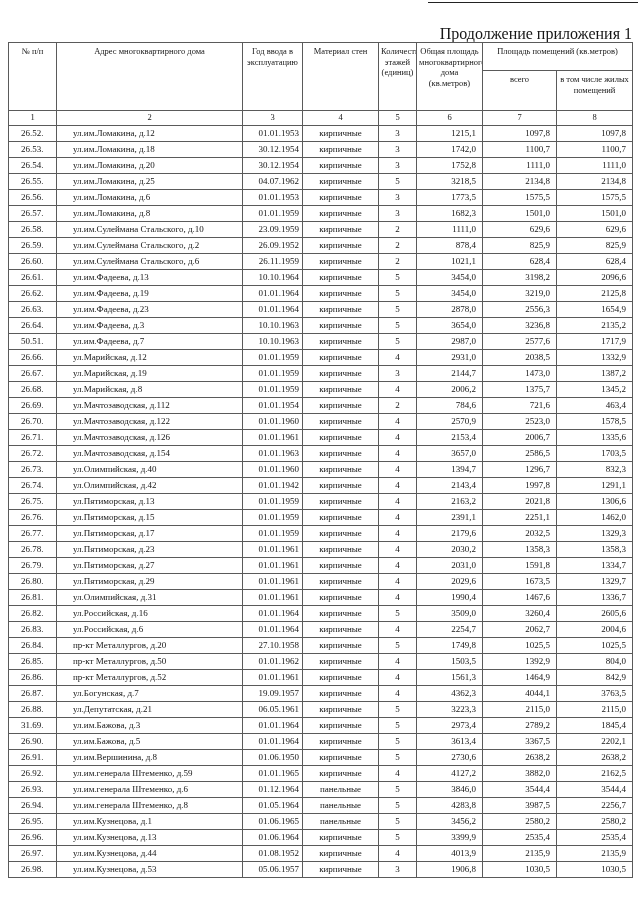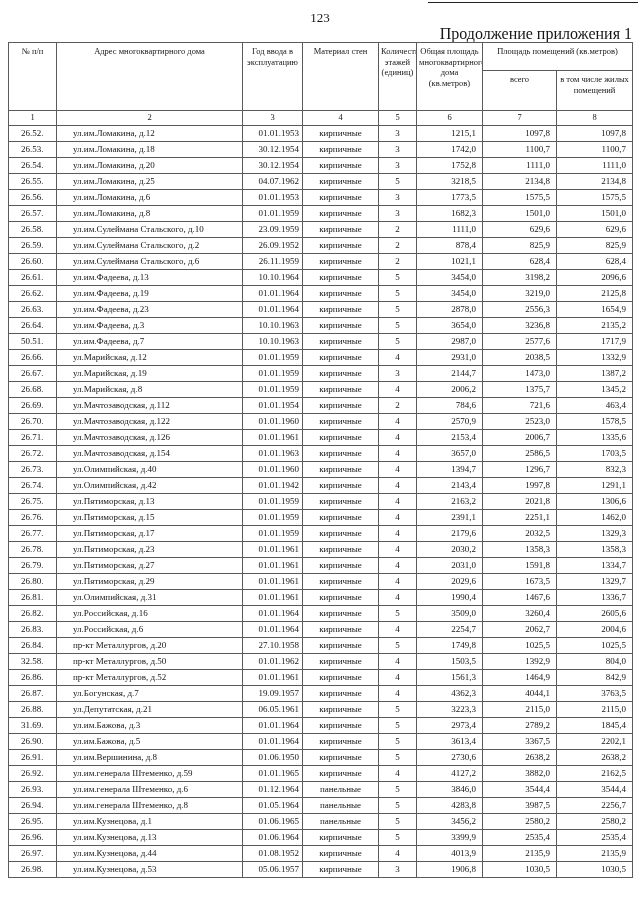--- a/index.html
+++ b/index.html
@@ -80,21 +80,20 @@
   td.c-year  { text-align: right; }
   td.c-mat   { text-align: center; }
   td.c-fl    { text-align: center; }
   td.c-area  { text-align: right; padding-right: 6px; }
 </style>
 </head>
 <body>
 
 <div class="page">
   <div class="top-rule"></div>
-  <div class="page-number">123</div>
   <div class="continuation">Продолжение приложения 1</div>
 
   <table class="main">
     <colgroup>
       <col style="width:48px">
       <col style="width:186px">
       <col style="width:60px">
       <col style="width:76px">
       <col style="width:38px">
       <col style="width:66px">
@@ -451,21 +450,21 @@
     <td class="c-num">26.84.</td>
     <td class="c-addr">пр-кт Металлургов, д.20</td>
     <td class="c-year">27.10.1958</td>
     <td class="c-mat">кирпичные</td>
     <td class="c-fl">5</td>
     <td class="c-area">1749,8</td>
     <td class="c-area">1025,5</td>
     <td class="c-area">1025,5</td>
   </tr>
         <tr>
-    <td class="c-num">32.58.</td>
+    <td class="c-num">26.85.</td>
     <td class="c-addr">пр-кт Металлургов, д.50</td>
     <td class="c-year">01.01.1962</td>
     <td class="c-mat">кирпичные</td>
     <td class="c-fl">4</td>
     <td class="c-area">1503,5</td>
     <td class="c-area">1392,9</td>
     <td class="c-area">804,0</td>
   </tr>
         <tr>
     <td class="c-num">26.86.</td>

